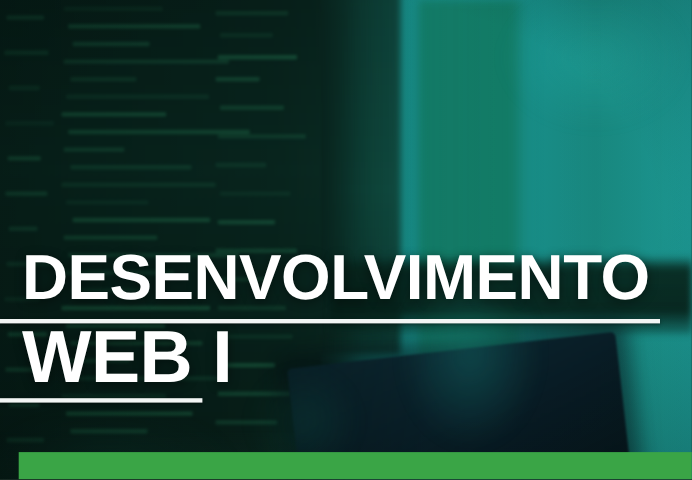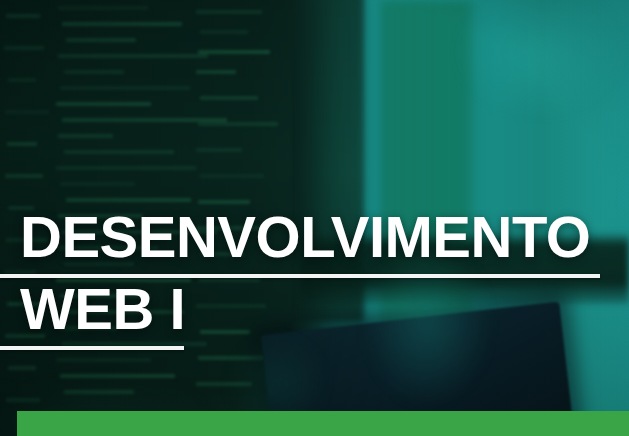--- a/index.html
+++ b/index.html
@@ -132,37 +132,37 @@
   
   #bg-vignette {
     background: radial-gradient(ellipse 100% 100% at 50% 45%,
         rgba(0,0,0,0) 45%, rgba(3,20,16,.45) 100%);
   }
 
   
   #title-block {
     position: absolute;
     left: 0;
-    top: 206px;
+    top: 222px;
     width: 629px;
   }
   .title-row { position: relative; }
 
   .title-text {
     display: block;
     color: #ffffff;
     font-weight: bold;
     font-size: 58px;
     line-height: 62px;
     letter-spacing: -0.5px;
     padding-left: 20px;
     text-shadow: 0 2px 10px rgba(0,0,0,.45);
     white-space: nowrap;
   }
-  #title-line-2 .title-text { font-size: 58px; }
+  #title-line-2 .title-text { font-size: 67px; }
 
   .title-rule {
     height: 4px;
     background: #f2f5f4;
     box-shadow: 0 1px 3px rgba(0,0,0,.40);
   }
   #title-rule-1 { width: 600px; margin-top: 6px; }
   #title-rule-2 { width: 184px; margin-top: 6px; }
 
   

